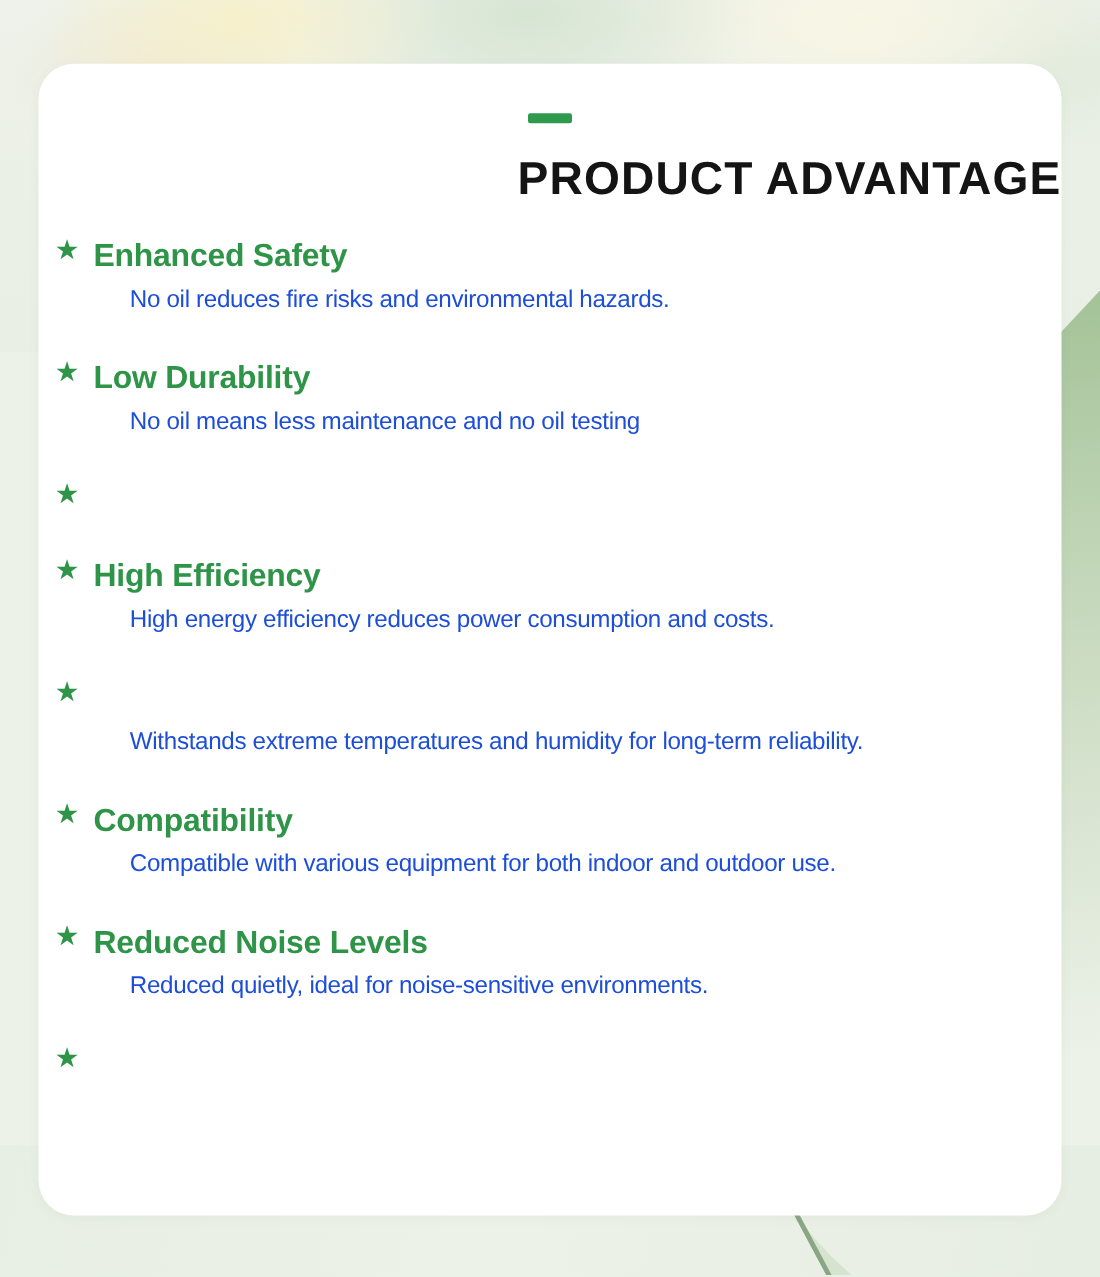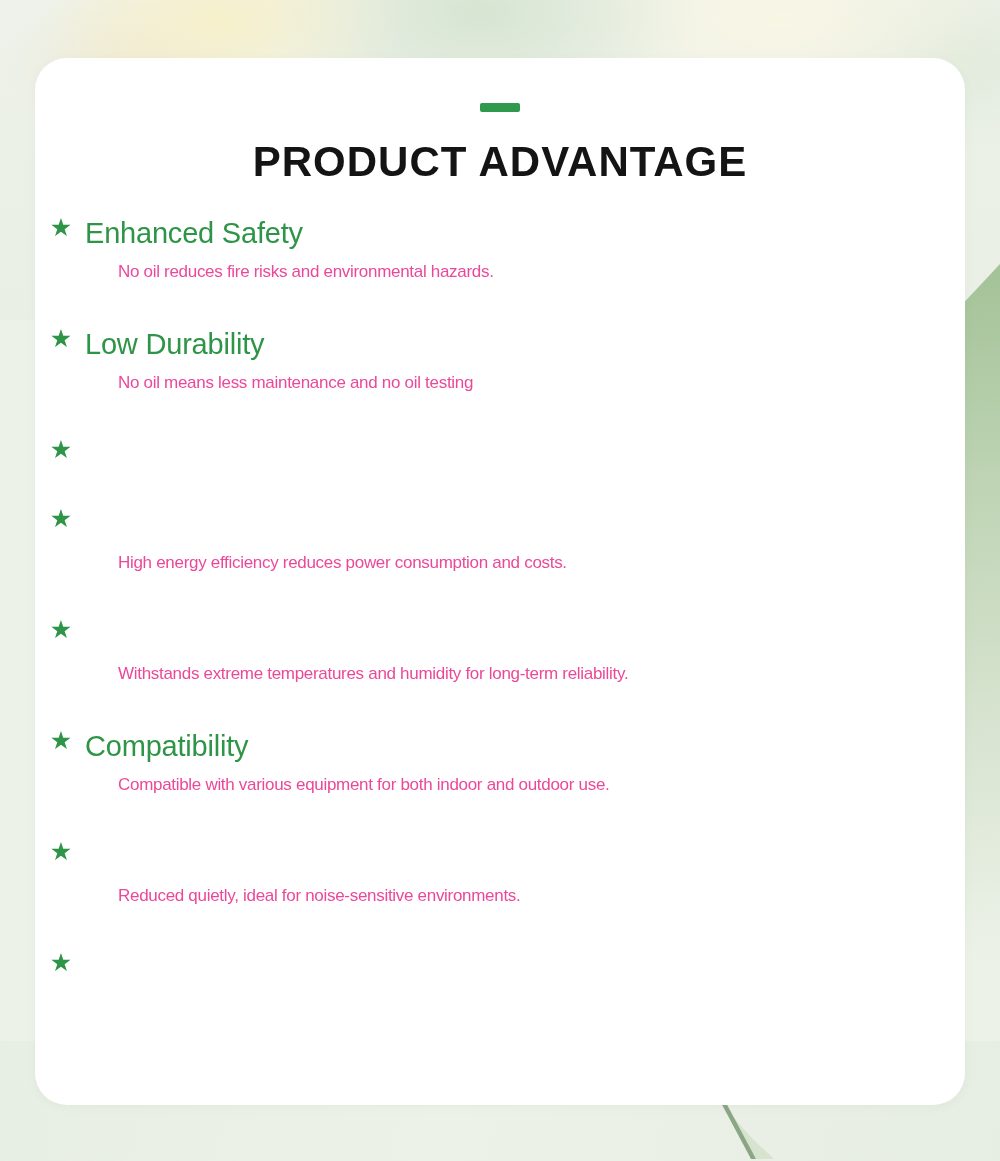--- a/index.html
+++ b/index.html
@@ -41,46 +41,46 @@
     background: #ffffff; border-radius: 32px;
     box-shadow: 0 2px 10px rgba(90,110,90,0.05);
   }
   .accent-dash {
     position: absolute; top: 45px; left: 50%; transform: translateX(-50%);
     width: 40px; height: 9px; border-radius: 2px;
     background: #2F9A4D;
   }
   .page-title {
     position: absolute; top: 80px; left: 0; width: 100%;
-    text-align: center;
+    text-align: right;
     font-size: 42px; font-weight: bold; letter-spacing: 1px;
     color: #141414;
   }
 
   
   .sections {
     position: absolute; top: 151px; left: 13px; right: 26px;
   }
   .section { margin-bottom: 33px; }
   .section-heading {
     display: flex; align-items: center; gap: 11px;
     height: 36px;
   }
   .star {
     width: 26px; text-align: center;
     font-size: 25px; line-height: 26px;
     color: #2E9447;
   }
   .heading-text {
-    font-size: 29px; font-weight: normal; color: #2E9447;
+    font-size: 29px; font-weight: bold; color: #2E9447;
     line-height: 36px; letter-spacing: -0.2px; margin-top: 12px;
   }
   .section-desc {
     margin: 12px 0 0 70px;
-    font-size: 17px; color: #ec4899;
+    font-size: 22px; color: #1d4ed8;
     line-height: 30px; letter-spacing: -0.3px;
     white-space: nowrap;
   }
 </style>
 </head>
 <body>
 
 <div class="bg-top"></div>
 <div class="bg-bottom"></div>
 <div class="leaf-right"></div>
@@ -114,20 +114,21 @@
 
     <div class="section">
       <div class="section-heading">
         <span class="star">★</span>
       </div>
     </div>
 
     <div class="section">
       <div class="section-heading">
         <span class="star">★</span>
+        <span class="heading-text">High Efficiency</span>
       </div>
       <p class="section-desc">High energy efficiency reduces power consumption and costs.</p>
     </div>
 
     <div class="section">
       <div class="section-heading">
         <span class="star">★</span>
       </div>
       <p class="section-desc">Withstands extreme temperatures and humidity for long-term reliability.</p>
     </div>
@@ -136,20 +137,21 @@
       <div class="section-heading">
         <span class="star">★</span>
         <span class="heading-text">Compatibility</span>
       </div>
       <p class="section-desc">Compatible with various equipment for both indoor and outdoor use.</p>
     </div>
 
     <div class="section">
       <div class="section-heading">
         <span class="star">★</span>
+        <span class="heading-text">Reduced Noise Levels</span>
       </div>
       <p class="section-desc">Reduced quietly, ideal for noise-sensitive environments.</p>
     </div>
 
     <div class="section">
       <div class="section-heading">
         <span class="star">★</span>
       </div>
     </div>
   </div>

